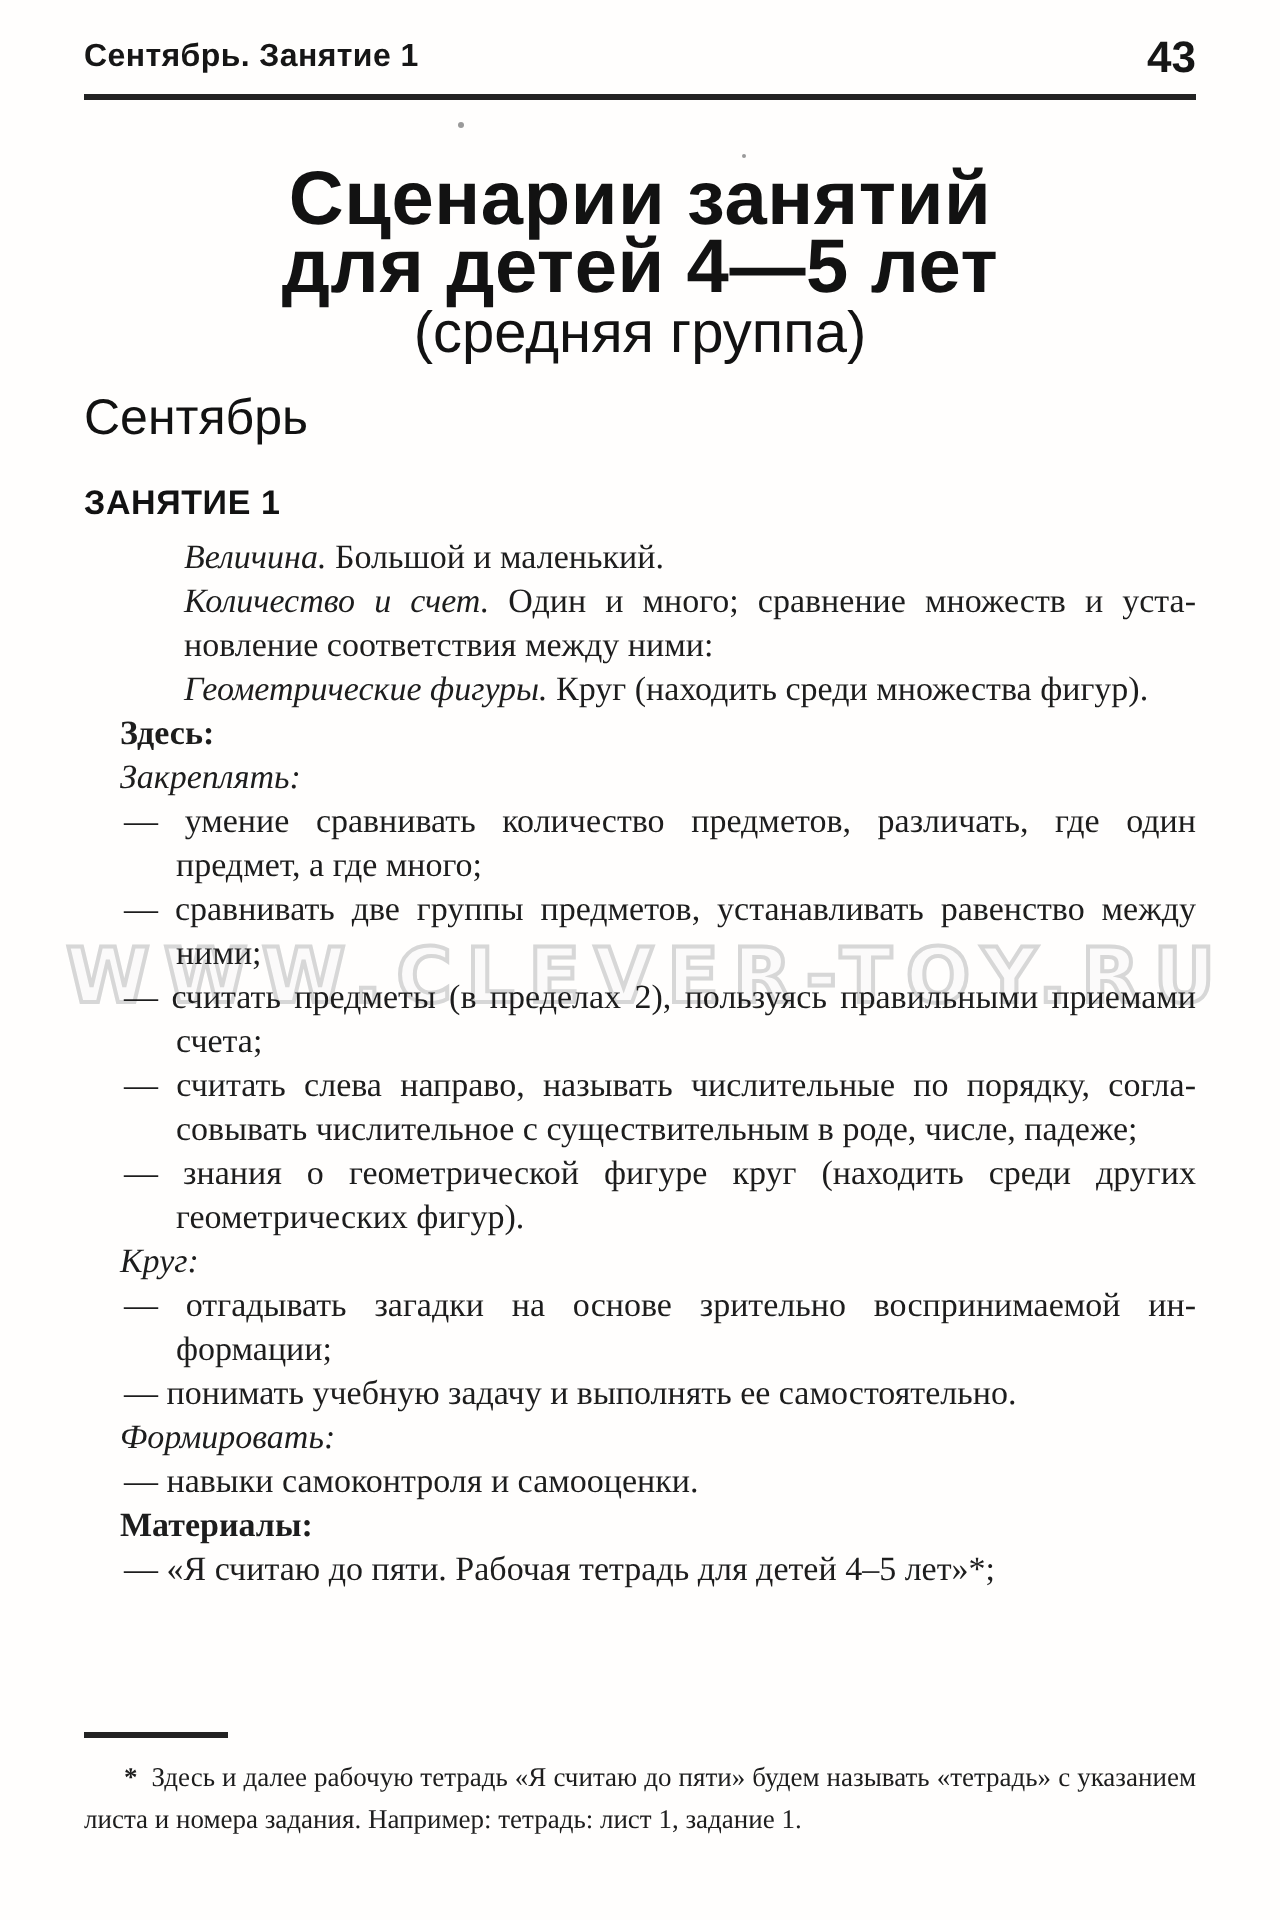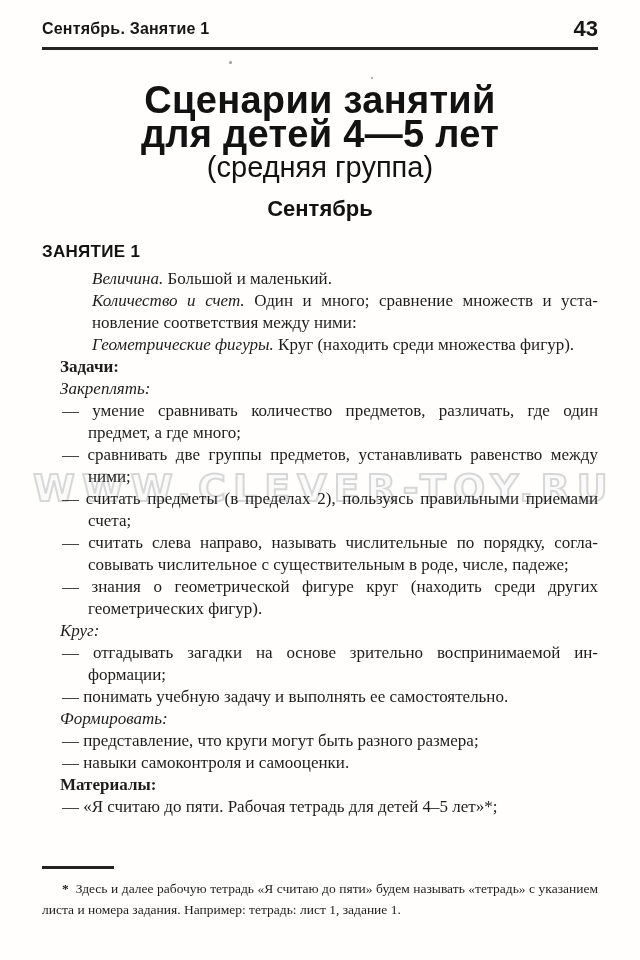--- a/index.html
+++ b/index.html
@@ -50,24 +50,23 @@
     margin-top: 33px;
     text-align: center;
     font-family: "Liberation Sans", sans-serif;
     color: #121212;
   }
   .t-bold { font-size: 38px; font-weight: bold; line-height: 34px; letter-spacing: 0.3px; }
   .t-sub  { font-size: 29px; font-weight: normal; line-height: 32px; }
 
   .month {
     margin-top: 13px;
-    text-align: center;
     font-family: "Liberation Sans", sans-serif;
-    font-weight: bold;
-    font-size: 22px;
+    font-weight: normal;
+    font-size: 25px;
     line-height: 26px;
     color: #121212;
   }
 
   .lesson {
     margin-top: 20px;
     font-family: "Liberation Sans", sans-serif;
     font-weight: bold;
     font-size: 17px;
     line-height: 20px;
@@ -127,32 +126,31 @@
 
     <div class="month">Сентябрь</div>
     <div class="lesson">ЗАНЯТИЕ 1</div>
 
     <div class="body-text intro-wrap">
         <p class="para"><span class="lead">Величина.</span> Большой и маленький.</p>
         <p class="para"><span class="lead">Количество и счет.</span> Один и много; сравнение множеств и уста­новление соответствия между ними:</p>
         <p class="para"><span class="lead">Геометрические фигуры.</span> Круг (находить среди множества фи­гур).</p>
       </div>
     <div class="body-text">
-        <div class="h-bold">Задачи:</div>
+        <div class="h-bold">Здесь:</div>
         <div class="h-italic">Закреплять:</div>
         <div class="dash-item"><span class="dash">— </span>умение сравнивать количество предметов, различать, где один предмет, а где много;</div>
         <div class="dash-item"><span class="dash">— </span>сравнивать две группы предметов, устанавливать равенство между ними;</div>
         <div class="dash-item"><span class="dash">— </span>считать предметы (в пределах 2), пользуясь правильными при­емами счета;</div>
         <div class="dash-item"><span class="dash">— </span>считать слева направо, называть числительные по порядку, согла­совывать числительное с существительным в роде, числе, падеже;</div>
         <div class="dash-item"><span class="dash">— </span>знания о геометрической фигуре круг (находить среди других геометрических фигур).</div>
         <div class="h-italic">Круг:</div>
         <div class="dash-item"><span class="dash">— </span>отгадывать загадки на основе зрительно воспринимаемой ин­формации;</div>
         <div class="dash-item"><span class="dash">— </span>понимать учебную задачу и выполнять ее самостоятельно.</div>
         <div class="h-italic">Формировать:</div>
-        <div class="dash-item"><span class="dash">— </span>представление, что круги могут быть разного размера;</div>
         <div class="dash-item"><span class="dash">— </span>навыки самоконтроля и самооценки.</div>
         <div class="h-bold">Материалы:</div>
         <div class="dash-item"><span class="dash">— </span>«Я считаю до пяти. Рабочая тетрадь для детей 4–5 лет»*;</div>
       </div>
 
   </div>
 
   <div class="footnote">
     <div class="fn-rule"></div>
     <p class="fn-text"><span class="fn-marker">*</span><span>Здесь и далее рабочую тетрадь «Я считаю до пяти» будем называть «тетрадь» с указани­ем листа и номера задания. Например: тетрадь: лист 1, задание 1.</span></p>

